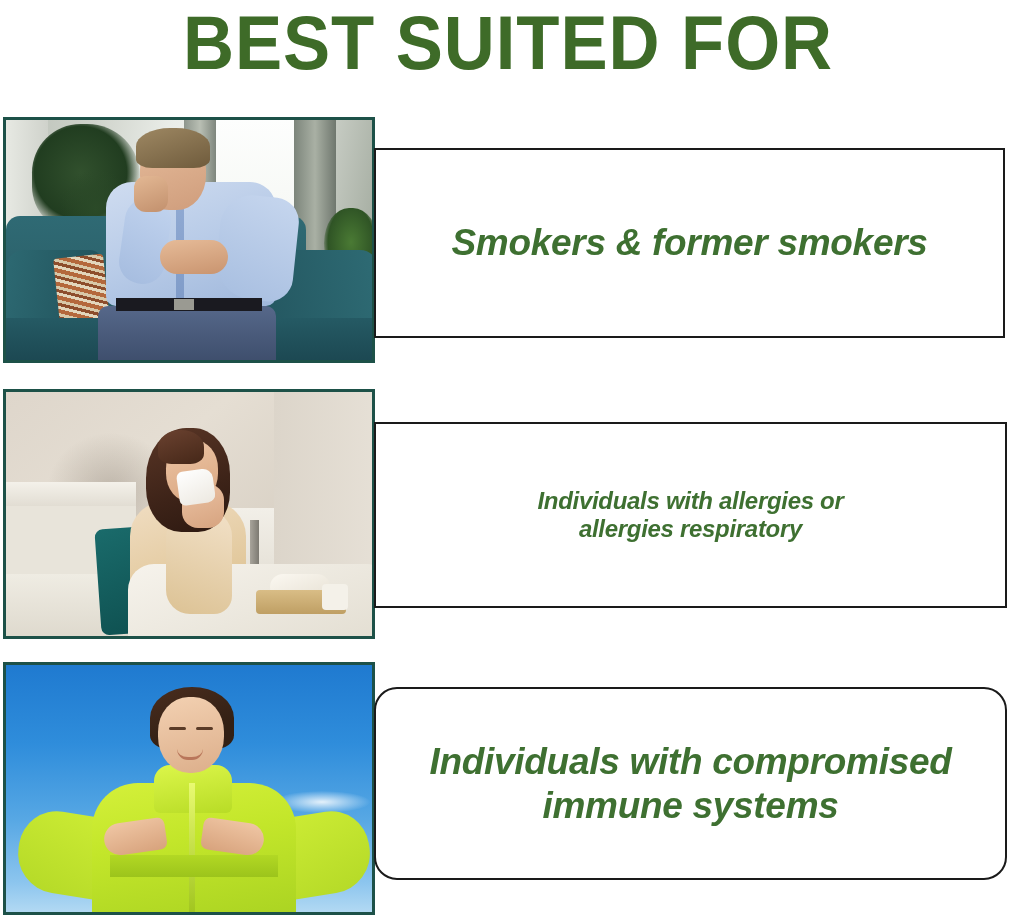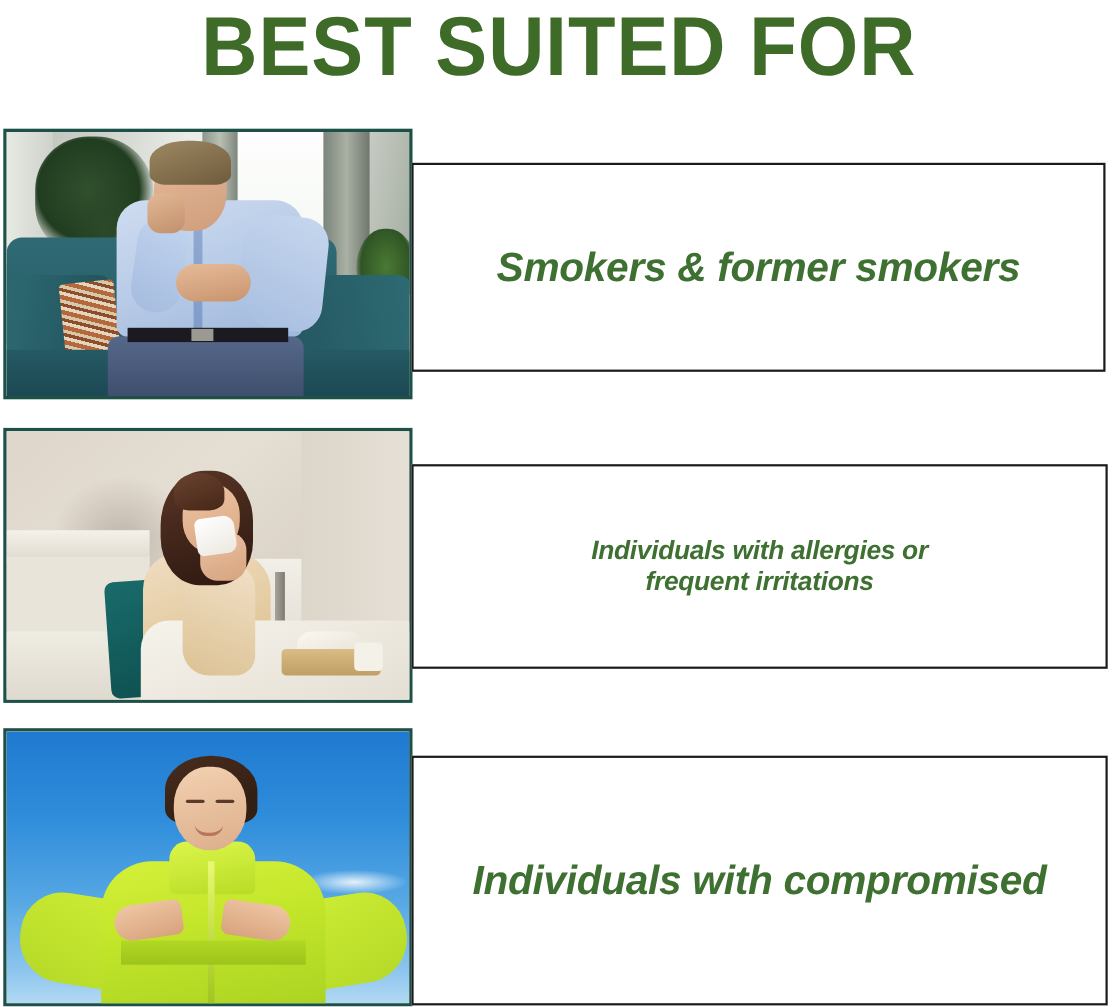--- a/index.html
+++ b/index.html
@@ -63,21 +63,21 @@
     border: 2px solid #1a1a1a;
     box-sizing: border-box;
     background: #ffffff;
     display: flex;
     align-items: center;
     justify-content: center;
     text-align: center;
   }
   #textbox-1 { left: 374px; top: 31px;  width: 631px; height: 190px; }
   #textbox-2 { left: 374px; top: 33px;  width: 633px; height: 186px; }
-  #textbox-3 { left: 374px; top: 25px;  width: 633px; height: 227px; }
+  #textbox-3 { left: 374px; top: 25px;  width: 633px; height: 193px; border-radius: 23px; }
 
   .panel-text {
     color: #3e7031;
     font-family: "Liberation Sans", sans-serif;
     font-weight: bold;
     font-style: italic;
     font-size: 37px;
     line-height: 1.17;
     letter-spacing: -0.3px;
     padding: 0 14px;
@@ -304,21 +304,21 @@
       <div class="layer s2-tissue"></div>
       <div class="layer s2-cloth"></div>
       <div class="layer s2-tray"></div>
       <div class="layer s2-cup"></div>
     </div>
   </div>
 
   <div class="textbox" id="textbox-2">
     <div class="panel-text" id="panel-text-2">
       <div>Individuals with allergies or</div>
-      <div>frequent irritations</div>
+      <div>allergies respiratory</div>
     </div>
   </div>
 </div>
 
 <div class="row" id="row-3">
 
   <div class="photo" id="photo-3">
     <div class="scene">
       <div class="layer s3-sky"></div>
       <div class="layer s3-cloud1"></div>
@@ -336,15 +336,16 @@
       <div class="layer s3-face"></div>
       <div class="layer s3-eye-l"></div>
       <div class="layer s3-eye-r"></div>
       <div class="layer s3-smile"></div>
     </div>
   </div>
 
   <div class="textbox" id="textbox-3">
     <div class="panel-text" id="panel-text-3">
       <div>Individuals with compromised</div>
+      <div>immune systems</div>
     </div>
   </div>
 </div>
 
 </body></html>

